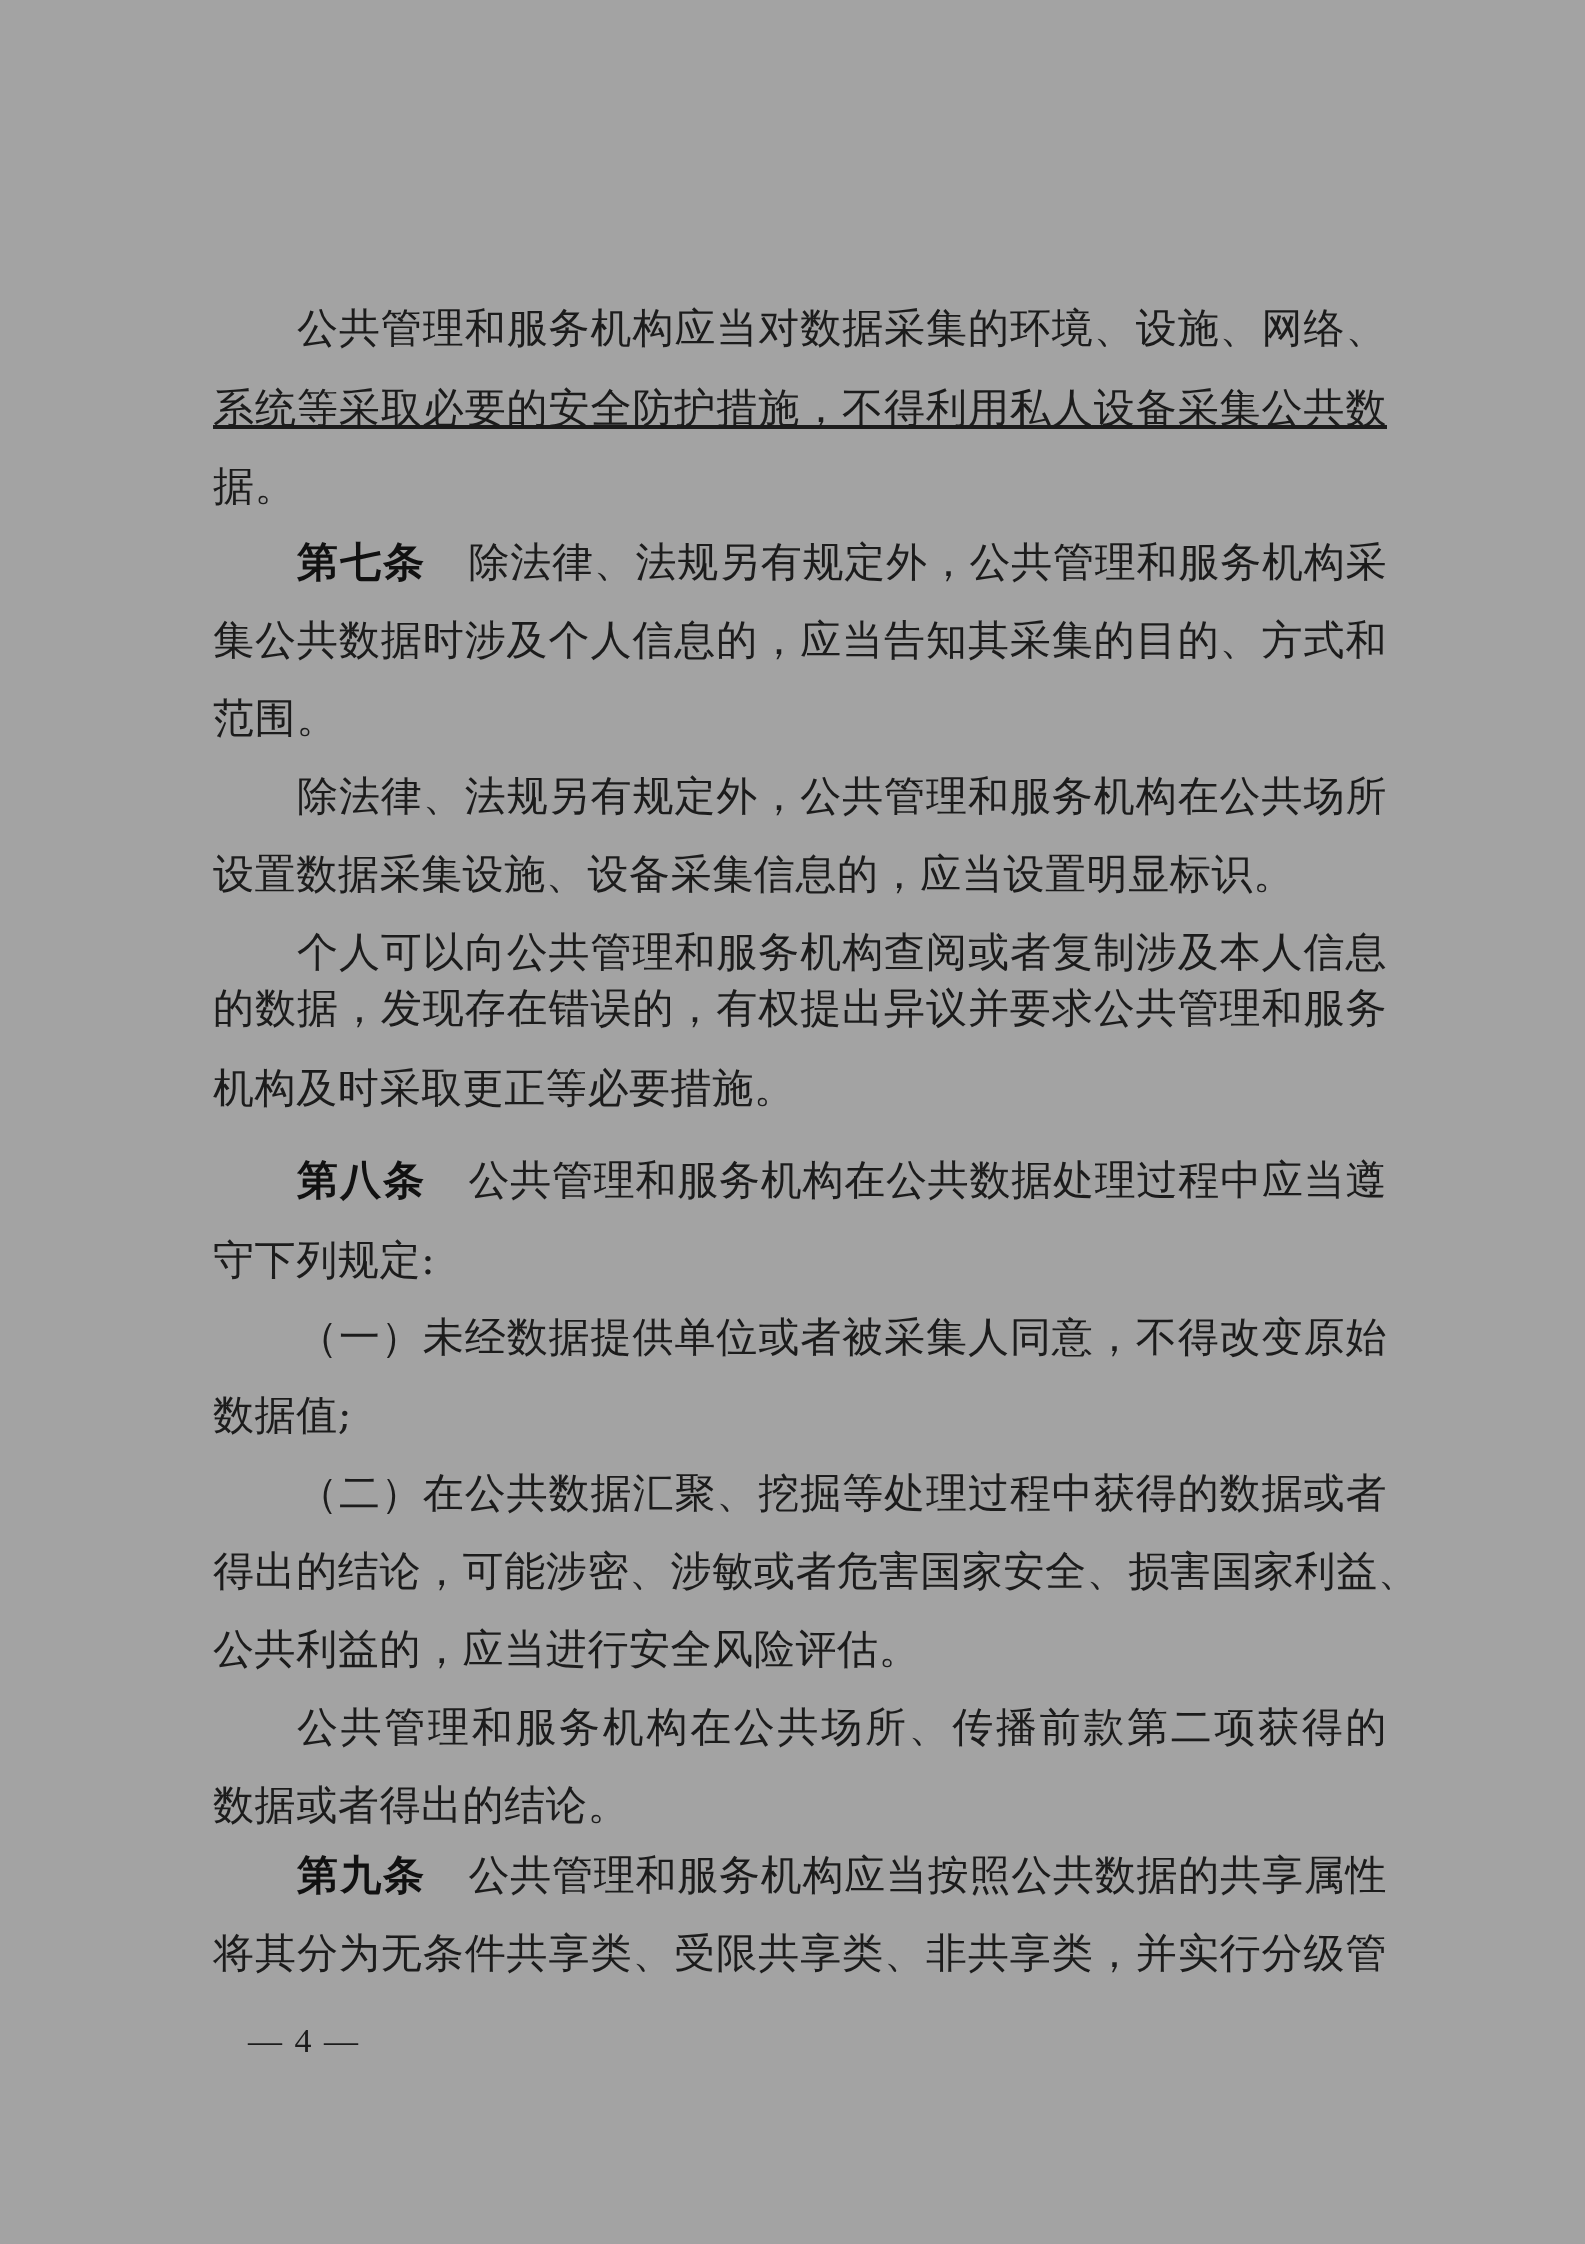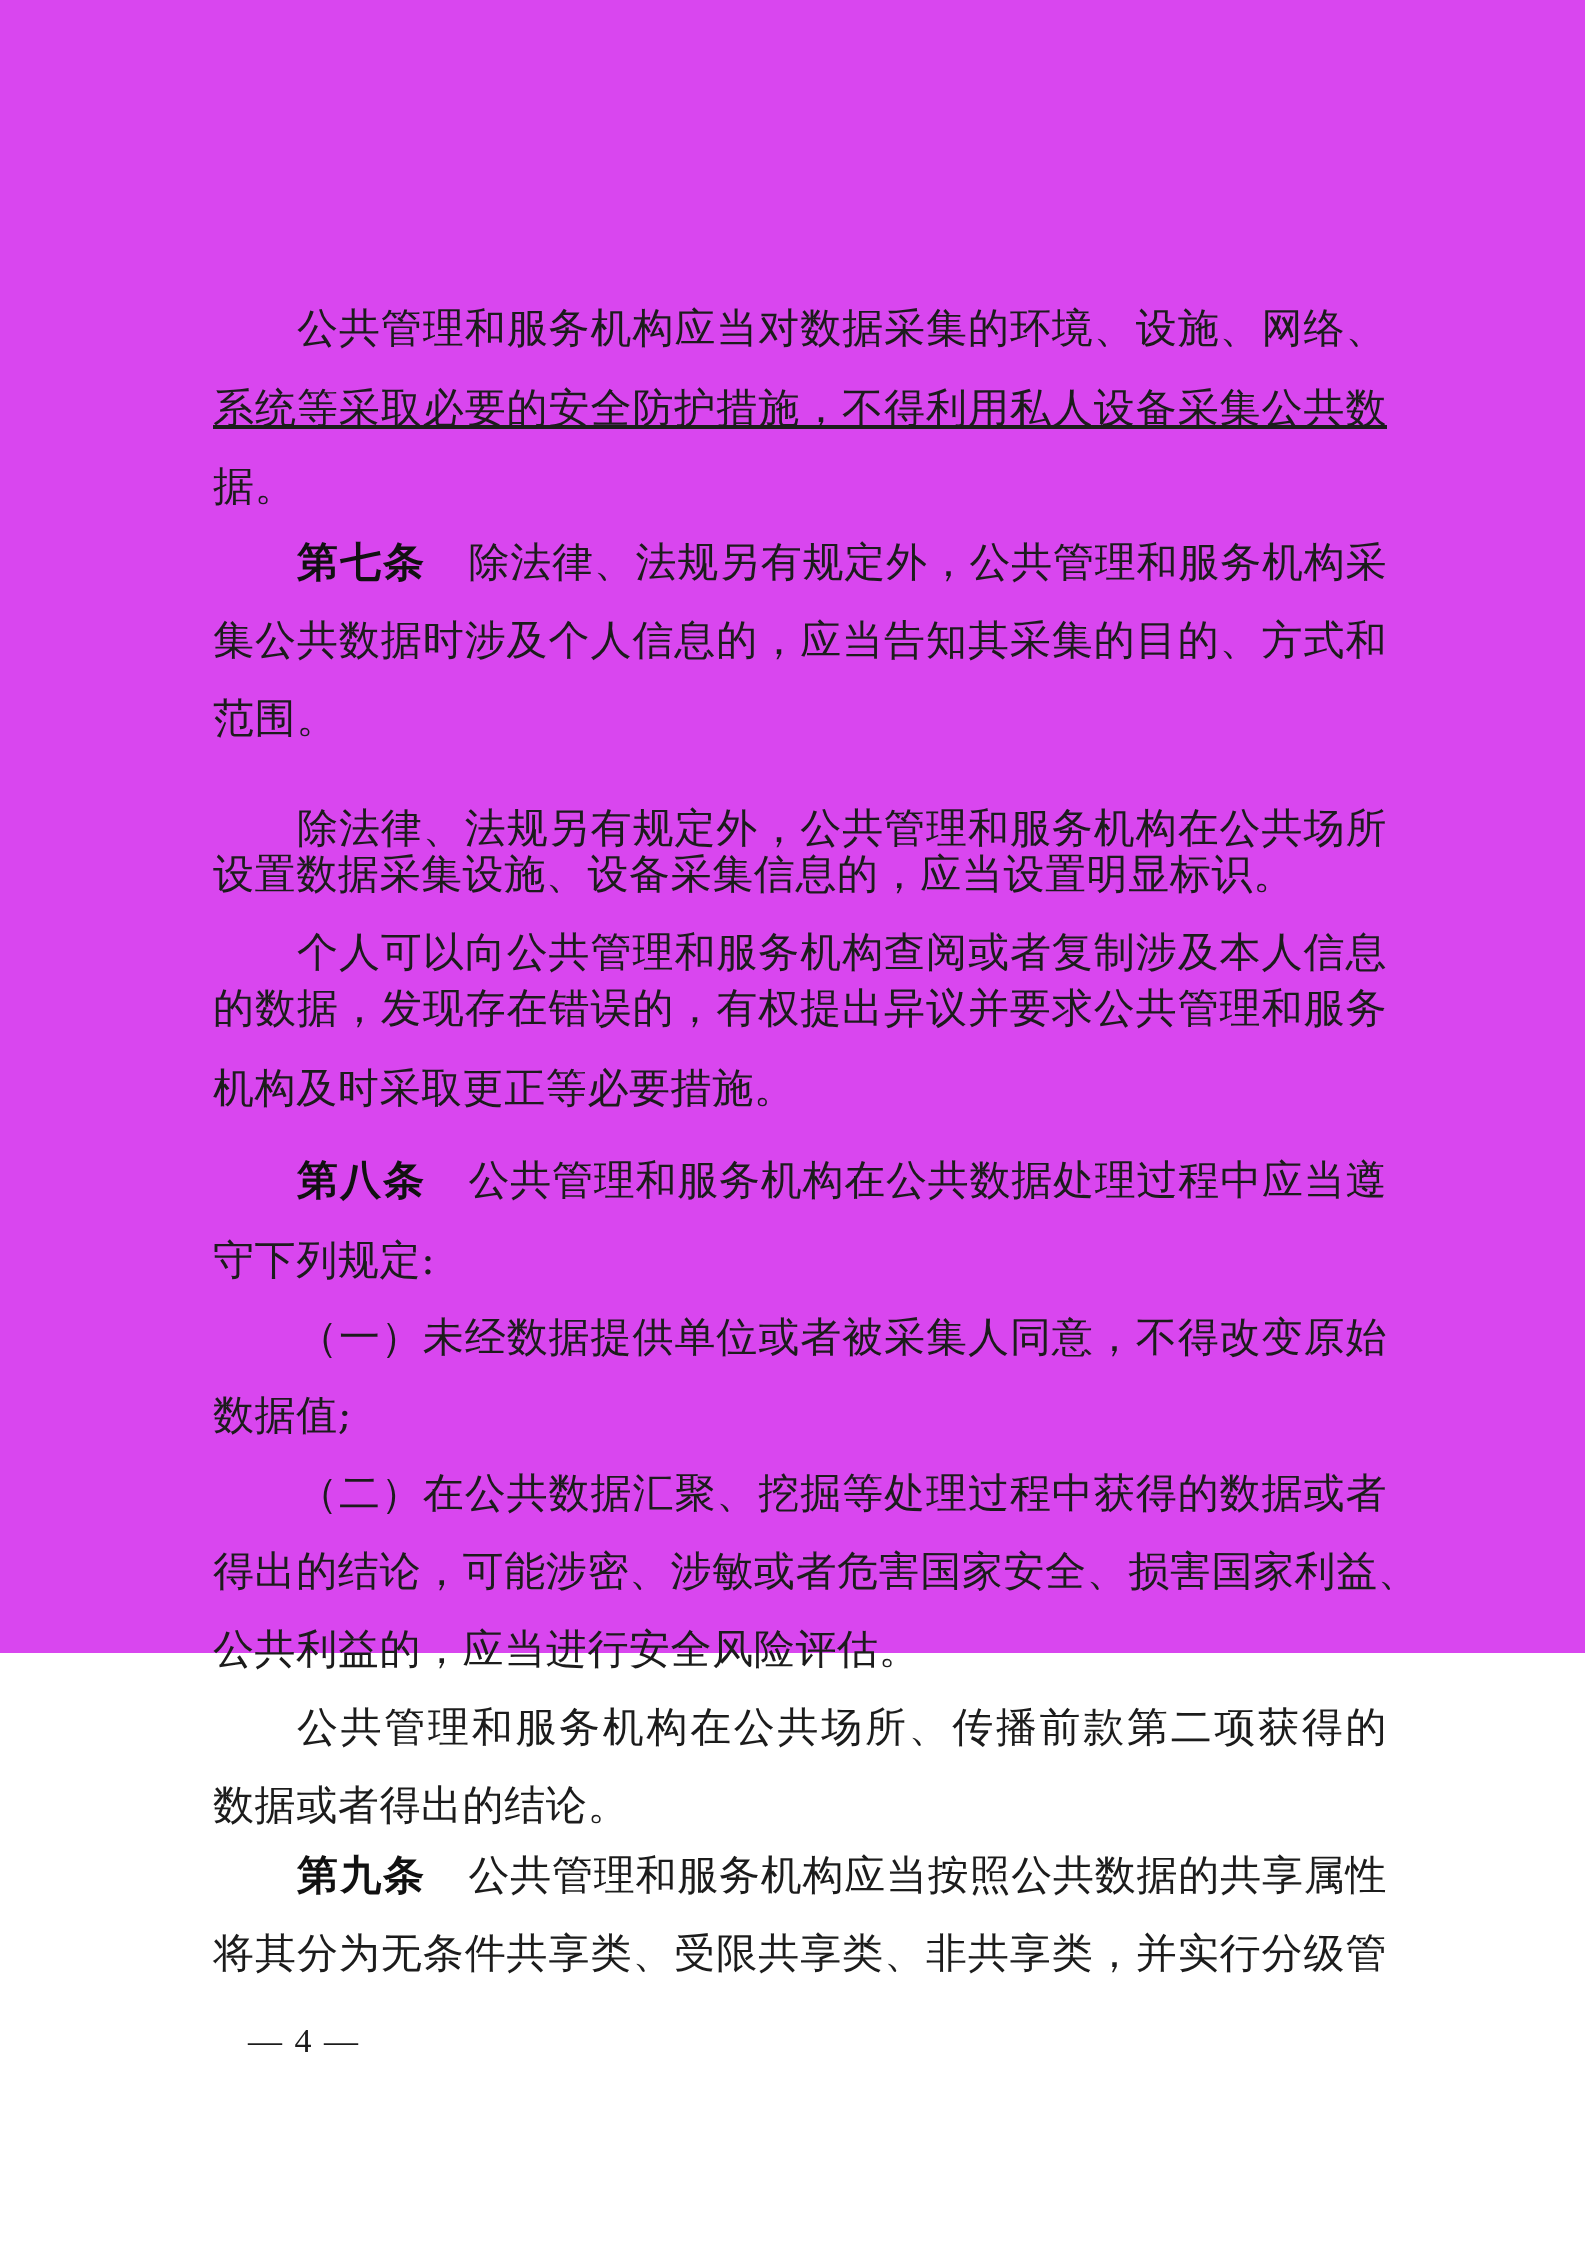--- a/index.html
+++ b/index.html
@@ -12,22 +12,22 @@
       height: 2244px;
       position: relative;
       overflow: hidden;
       font-family: "DejaVu Serif", "Liberation Serif", serif;
       color: #1a1a1a;
     }
     .page {
       position: absolute;
       left: 0; top: 0;
       width: 1585px;
-      height: 1653px;
-      background: #d946ef;
+      height: 2244px;
+      background: #a3a3a3;
     }
     .line {
       position: absolute;
       left: 213px;
       width: 1174px;
       height: 56px;
       line-height: 56px;
       font-size: 41px;
       white-space: nowrap;
       font-family: "DejaVu Serif", "Liberation Serif", serif;
@@ -66,21 +66,21 @@
 <body>
 
 <div class="page">
   <div id="body-lines">
       <div class="line indent full" style="top: 300px;"><span>公共管理和服务机构应当对数据采集的环境、设施、网络、</span></div>
       <div class="line full" style="top: 380px; text-decoration: underline;"><span>系统等采取必要的安全防护措施，不得利用私人设备采集公共数</span></div>
       <div class="line" style="top: 458px;"><span>据。</span></div>
       <div class="line indent full" style="top: 534px;"><span class="art-label">第七条</span><span>除法律、法规另有规定外，公共管理和服务机构采</span></div>
       <div class="line full" style="top: 612px;"><span>集公共数据时涉及个人信息的，应当告知其采集的目的、方式和</span></div>
       <div class="line" style="top: 690px;"><span>范围。</span></div>
-      <div class="line indent full" style="top: 768px; margin-top: 32px;"><span>除法律、法规另有规定外，公共管理和服务机构在公共场所</span></div>
+      <div class="line indent full" style="top: 768px;"><span>除法律、法规另有规定外，公共管理和服务机构在公共场所</span></div>
       <div class="line" style="top: 846px;"><span>设置数据采集设施、设备采集信息的，应当设置明显标识。</span></div>
       <div class="line indent full" style="top: 924px;"><span>个人可以向公共管理和服务机构查阅或者复制涉及本人信息</span></div>
       <div class="line full" style="top: 980px;"><span>的数据，发现存在错误的，有权提出异议并要求公共管理和服务</span></div>
       <div class="line" style="top: 1052px; margin-top: 8px;"><span>机构及时采取更正等必要措施。</span></div>
       <div class="line indent full" style="top: 1152px;"><span class="art-label">第八条</span><span>公共管理和服务机构在公共数据处理过程中应当遵</span></div>
       <div class="line" style="top: 1232px;"><span>守下列规定:</span></div>
       <div class="line indent full" style="top: 1309px;"><span>（一）未经数据提供单位或者被采集人同意，不得改变原始</span></div>
       <div class="line" style="top: 1387px;"><span>数据值;</span></div>
       <div class="line indent full" style="top: 1465px;"><span>（二）在公共数据汇聚、挖掘等处理过程中获得的数据或者</span></div>
       <div class="line full" style="top: 1543px;"><span>得出的结论，可能涉密、涉敏或者危害国家安全、损害国家利益、</span></div>

